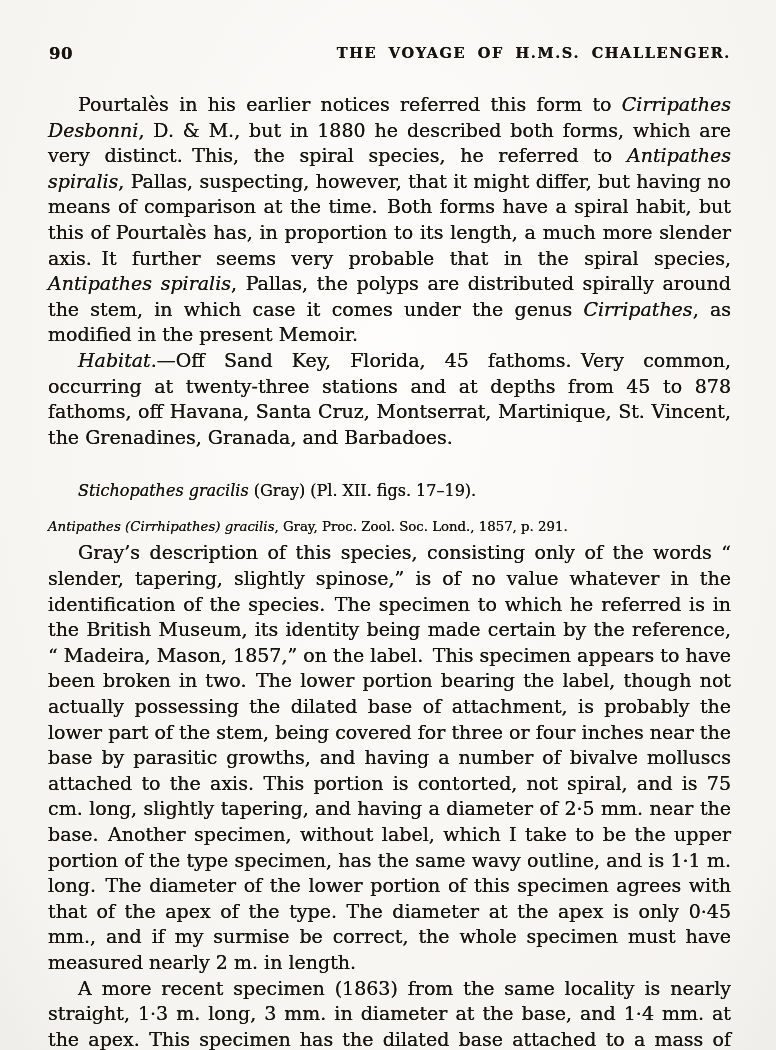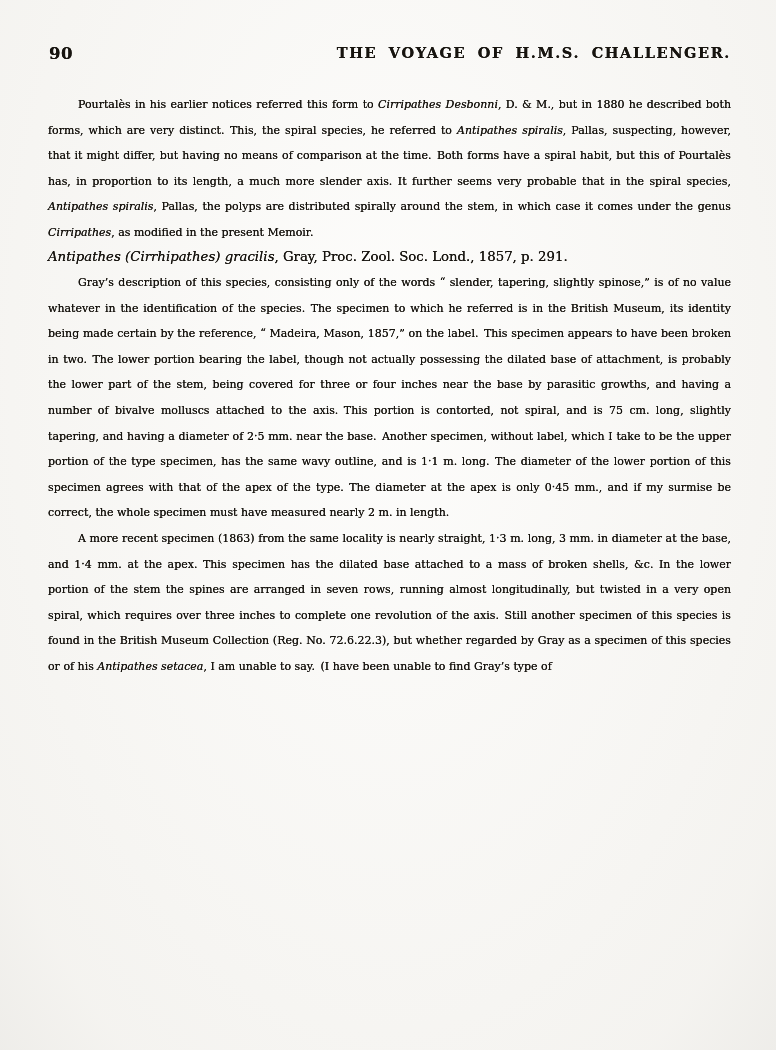--- a/index.html
+++ b/index.html
@@ -40,21 +40,21 @@
     font-weight: bold;
     font-size: 14.5px;
     letter-spacing: 1.6px;
     word-spacing: 5px;
     white-space: nowrap;
   }
   .body-text p { margin: 0; }
   p.paragraph {
     text-align: justify;
     text-indent: 30px;
-    font-size: 11px;
+    font-size: 19px;
     line-height: 25.6px;
   }
   p.heading {
     margin: 28px 0 12px 0;
     text-indent: 30px;
     font-size: 16px;
     line-height: 25.6px;
   }
   p.citation {
     text-align: left;
@@ -69,17 +69,19 @@
 </head>
 <body>
 
 <div class="page">
   <div class="header">
     <span class="page-number">90</span>
     <div class="running-title">THE VOYAGE OF H.M.S. CHALLENGER.</div>
   </div>
   <div class="body-text">
       <p class="paragraph"><span>Pourtalès in his earlier notices referred this form to </span><i>Cirripathes Desbonni</i><span>, D. &amp; M., but in 1880 he described both forms, which are very distinct. This, the spiral species, he referred to </span><i>Antipathes spiralis</i><span>, Pallas, suspecting, however, that it might differ, but having no means of comparison at the time. Both forms have a spiral habit, but this of Pourtalès has, in proportion to its length, a much more slender axis. It further seems very probable that in the spiral species, </span><i>Antipathes spiralis</i><span>, Pallas, the polyps are distributed spirally around the stem, in which case it comes under the genus </span><i>Cirripathes</i><span>, as modified in the present Memoir.</span></p>
+      <p class="paragraph"><i>Habitat</i><span>.—Off Sand Key, Florida, 45 fathoms. Very common, occurring at twenty-three stations and at depths from 45 to 878 fathoms, off Havana, Santa Cruz, Montserrat, Martinique, St. Vincent, the Grenadines, Granada, and Barbadoes.</span></p>
+      <p class="heading"><i>Stichopathes gracilis</i><span> (Gray) (Pl. XII. figs. 17–19).</span></p>
       <p class="citation"><i>Antipathes (Cirrhipathes) gracilis</i><span>, Gray, Proc. Zool. Soc. Lond., 1857, p. 291.</span></p>
       <p class="paragraph"><span>Gray’s description of this species, consisting only of the words “ slender, tapering, slightly spinose,” is of no value whatever in the identification of the species. The specimen to which he referred is in the British Museum, its identity being made certain by the reference, “ Madeira, Mason, 1857,” on the label. This specimen appears to have been broken in two. The lower portion bearing the label, though not actually possessing the dilated base of attachment, is probably the lower part of the stem, being covered for three or four inches near the base by parasitic growths, and having a number of bivalve molluscs attached to the axis. This portion is contorted, not spiral, and is 75 cm. long, slightly tapering, and having a diameter of 2·5 mm. near the base. Another specimen, without label, which I take to be the upper portion of the type specimen, has the same wavy outline, and is 1·1 m. long. The diameter of the lower portion of this specimen agrees with that of the apex of the type. The diameter at the apex is only 0·45 mm., and if my surmise be correct, the whole specimen must have measured nearly 2 m. in length.</span></p>
       <p class="paragraph"><span>A more recent specimen (1863) from the same locality is nearly straight, 1·3 m. long, 3 mm. in diameter at the base, and 1·4 mm. at the apex. This specimen has the dilated base attached to a mass of broken shells, &amp;c. In the lower portion of the stem the spines are arranged in seven rows, running almost longitudinally, but twisted in a very open spiral, which requires over three inches to complete one revolution of the axis. Still another specimen of this species is found in the British Museum Collection (Reg. No. 72.6.22.3), but whether regarded by Gray as a specimen of this species or of his </span><i>Anti­pathes setacea</i><span>, I am unable to say. (I have been unable to find Gray’s type of </span></p>
     </div>
 </div>
 
 </body></html>

